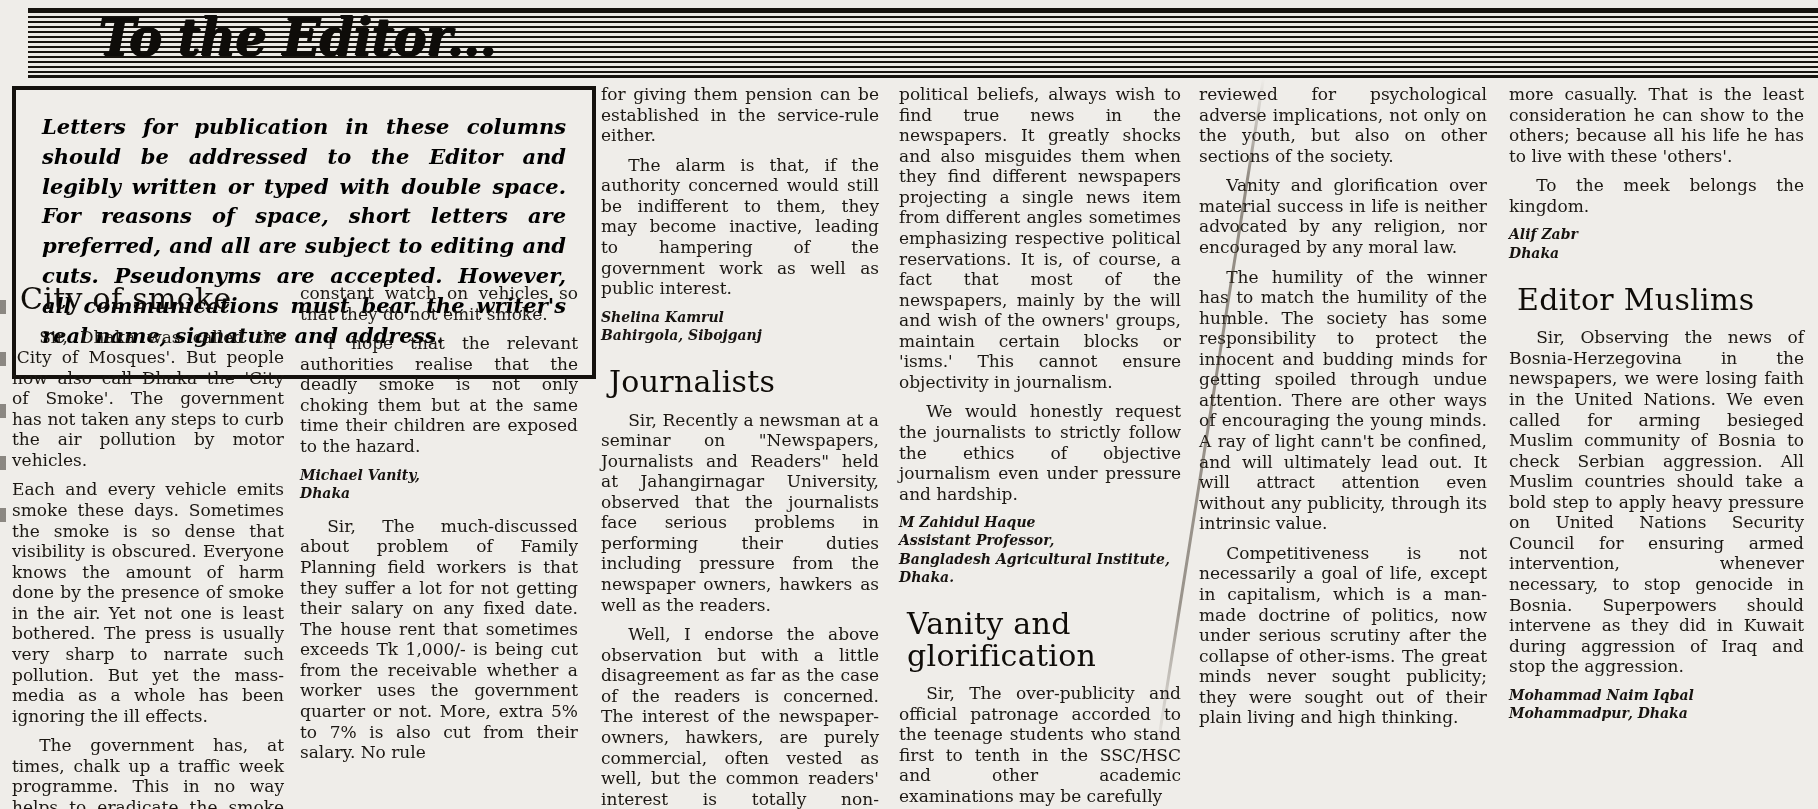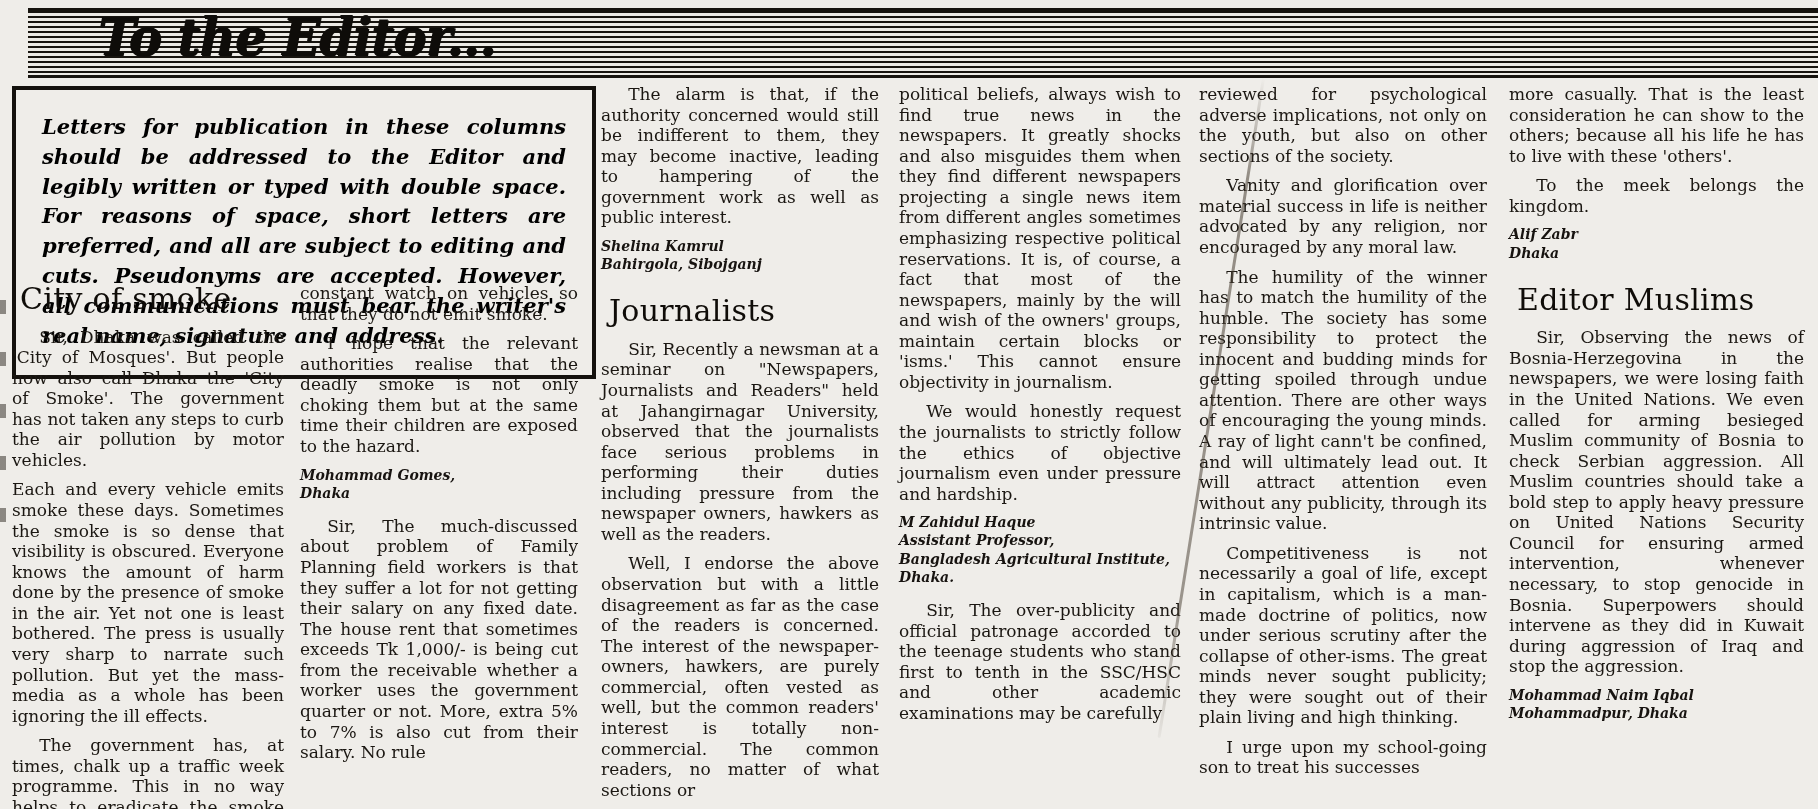--- a/index.html
+++ b/index.html
@@ -77,46 +77,47 @@
 
 <div class="col col-1">
     <h2 class="heading">City of smoke</h2>
     <p class="para indent">Sir, Dhaka was called the 'City of Mosques'. But people now also call Dhaka the 'City of Smoke'. The government has not taken any steps to curb the air pollution by motor vehicles.</p>
     <p class="para">Each and every vehicle emits smoke these days. Sometimes the smoke is so dense that visibility is obscured. Everyone knows the amount of harm done by the presence of smoke in the air. Yet not one is least bothered. The press is usually very sharp to narrate such pollution. But yet the mass-media as a whole has been ignoring the ill effects.</p>
     <p class="para indent">The government has, at times, chalk up a traffic week programme. This in no way helps to eradicate the smoke problem. There should be a</p>
   </div>
 <div class="col col-2">
     <p class="para">constant watch on vehicles so that they do not emit smoke.</p>
     <p class="para indent">I hope that the relevant authorities realise that the deadly smoke is not only choking them but at the same time their children are exposed to the hazard.</p>
-    <p class="signature">Mohammad Gomes,
+    <p class="signature">Michael Vanity,
 Dhaka</p>
     <p class="para indent">Sir, The much-discussed about problem of Family Planning field workers is that they suffer a lot for not getting their salary on any fixed date. The house rent that sometimes exceeds Tk 1,000/- is being cut from the receivable whether a worker uses the government quarter or not. More, extra 5% to 7% is also cut from their salary. No rule</p>
   </div>
 <div class="col col-3">
+    <p class="para">for giving them pension can be established in the service-rule either.</p>
     <p class="para indent">The alarm is that, if the authority concerned would still be indifferent to them, they may become inactive, leading to hampering of the government work as well as public interest.</p>
     <p class="signature">Shelina Kamrul
 Bahirgola, Sibojganj</p>
     <h2 class="heading">Journalists</h2>
     <p class="para indent">Sir, Recently a newsman at a seminar on "Newspapers, Journalists and Readers" held at Jahangirnagar University, observed that the journalists face serious problems in performing their duties including pressure from the newspaper owners, hawkers as well as the readers.</p>
     <p class="para indent">Well, I endorse the above observation but with a little disagreement as far as the case of the readers is concerned. The interest of the newspaper-owners, hawkers, are purely commercial, often vested as well, but the common readers' interest is totally non-commercial. The common readers, no matter of what sections or</p>
   </div>
 <div class="col col-4">
     <p class="para">political beliefs, always wish to find true news in the newspapers. It greatly shocks and also misguides them when they find different newspapers projecting a single news item from different angles sometimes emphasizing respective political reservations. It is, of course, a fact that most of the newspapers, mainly by the will and wish of the owners' groups, maintain certain blocks or 'isms.' This cannot ensure objectivity in journalism.</p>
     <p class="para indent">We would honestly request the journalists to strictly follow the ethics of objective journalism even under pressure and hardship.</p>
     <p class="signature">M Zahidul Haque
 Assistant Professor,
 Bangladesh Agricultural Institute, Dhaka.</p>
+    <h2 class="heading">Vanity and glorification</h2>
     <p class="para indent">Sir, The over-publicity and official patronage accorded to the teenage students who stand first to tenth in the SSC/HSC and other academic examinations may be carefully</p>
   </div>
 <div class="col col-5">
     <p class="para">reviewed for psychological adverse implications, not only on the youth, but also on other sections of the society.</p>
     <p class="para indent">Vanity and glorification over material success in life is neither advocated by any religion, nor encouraged by any moral law.</p>
     <p class="para indent">The humility of the winner has to match the humility of the humble. The society has some responsibility to protect the innocent and budding minds for getting spoiled through undue attention. There are other ways of encouraging the young minds. A ray of light cann't be confined, and will ultimately lead out. It will attract attention even without any publicity, through its intrinsic value.</p>
     <p class="para indent">Competitiveness is not necessarily a goal of life, except in capitalism, which is a man-made doctrine of politics, now under serious scrutiny after the collapse of other-isms. The great minds never sought publicity; they were sought out of their plain living and high thinking.</p>
-    <p class="para indent">I urge upon my school-going son to treat his successes</p>
   </div>
 <div class="col col-6">
     <p class="para">more casually. That is the least consideration he can show to the others; because all his life he has to live with these 'others'.</p>
     <p class="para indent">To the meek belongs the kingdom.</p>
     <p class="signature">Alif Zabr
 Dhaka</p>
     <h2 class="heading">Editor Muslims</h2>
     <p class="para indent">Sir, Observing the news of Bosnia-Herzegovina in the newspapers, we were losing faith in the United Nations. We even called for arming besieged Muslim community of Bosnia to check Serbian aggression. All Muslim countries should take a bold step to apply heavy pressure on United Nations Security Council for ensuring armed intervention, whenever necessary, to stop genocide in Bosnia. Superpowers should intervene as they did in Kuwait during aggression of Iraq and stop the aggression.</p>
     <p class="signature">Mohammad Naim Iqbal
 Mohammadpur, Dhaka</p>

